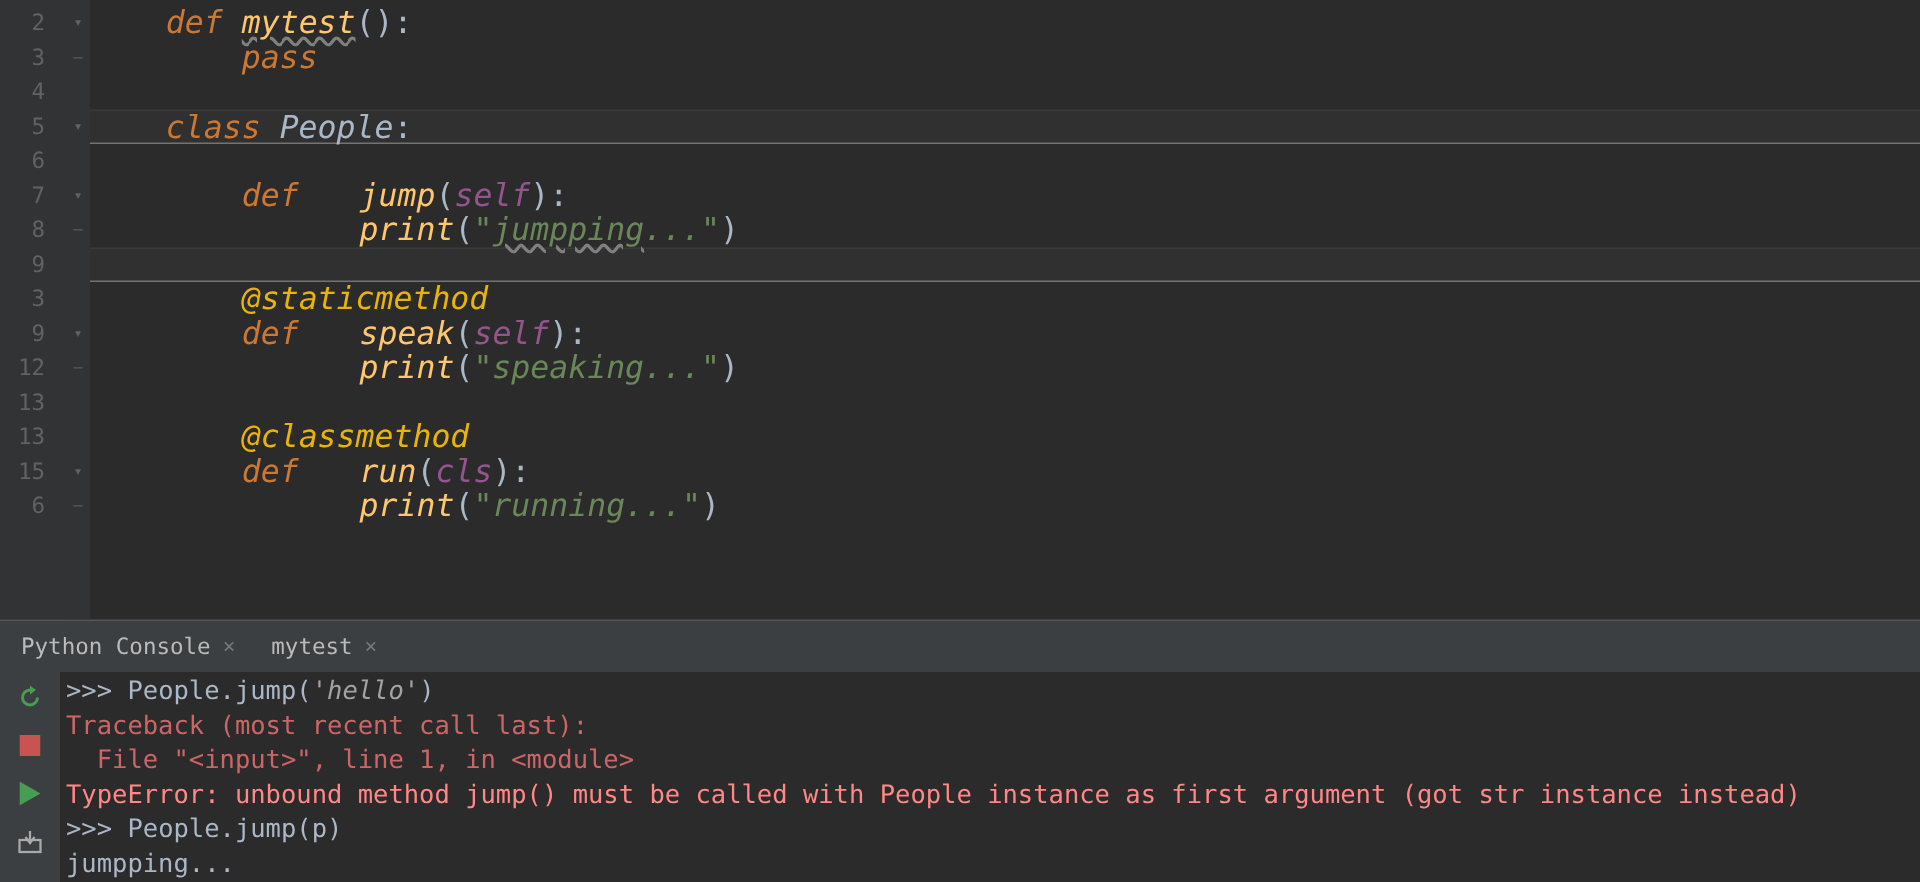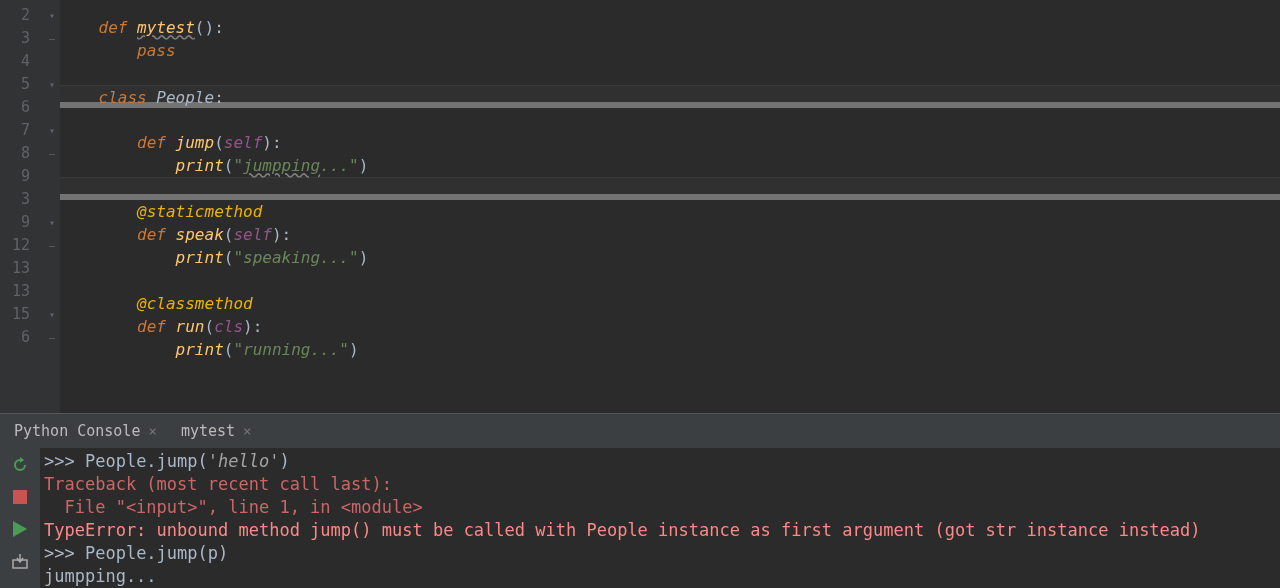--- a/index.html
+++ b/index.html
@@ -36,37 +36,37 @@
   background: #313335;
   position: relative;
   padding-top: 4px;
   line-height: 23px;
   font-size: 10px;
   color: #606366;
 }
 .fold-col .fold { height: 23px; display: flex; align-items: center; justify-content: center; }
 .code {
   flex: 1;
-  padding-top: 16px;
+  padding-top: 4px;
   line-height: 23px;
   white-space: pre;
-  font-size: 16px;
+  font-size: 21px;
   font-style: italic;
 }
 .code .line { height: 23px; }
 .kw { color: #cc7832; }
-.fn { color: #ffc66d; }
+.fn { color: #ffc66d; margin-left: 28px; }
 .fn-ul { color: #ffc66d; text-decoration: underline wavy #808080; }
 .self { color: #94558d; }
 .str { color: #6a8759; }
 .str-ul { color: #6a8759; text-decoration: underline wavy #808080; }
 .deco { color: #eab308; }
 .cls { color: #a9b7c6; }
 .punct { color: #a9b7c6; font-style: normal; }
-.hl-line { background: rgba(50,50,50,0.8); border-top: 1px solid #3a3a3a; border-bottom: 6px solid #737373; }
+.hl-line { background: rgba(50,50,50,0.8); border-top: 1px solid #3a3a3a; border-bottom: 1px solid #737373; }
 
 .bottom-panel {
   height: 175px;
   background: #2b2b2b;
   border-top: 1px solid #555;
   display: flex;
   flex-direction: column;
 }
 .tabs {
   height: 34px;

